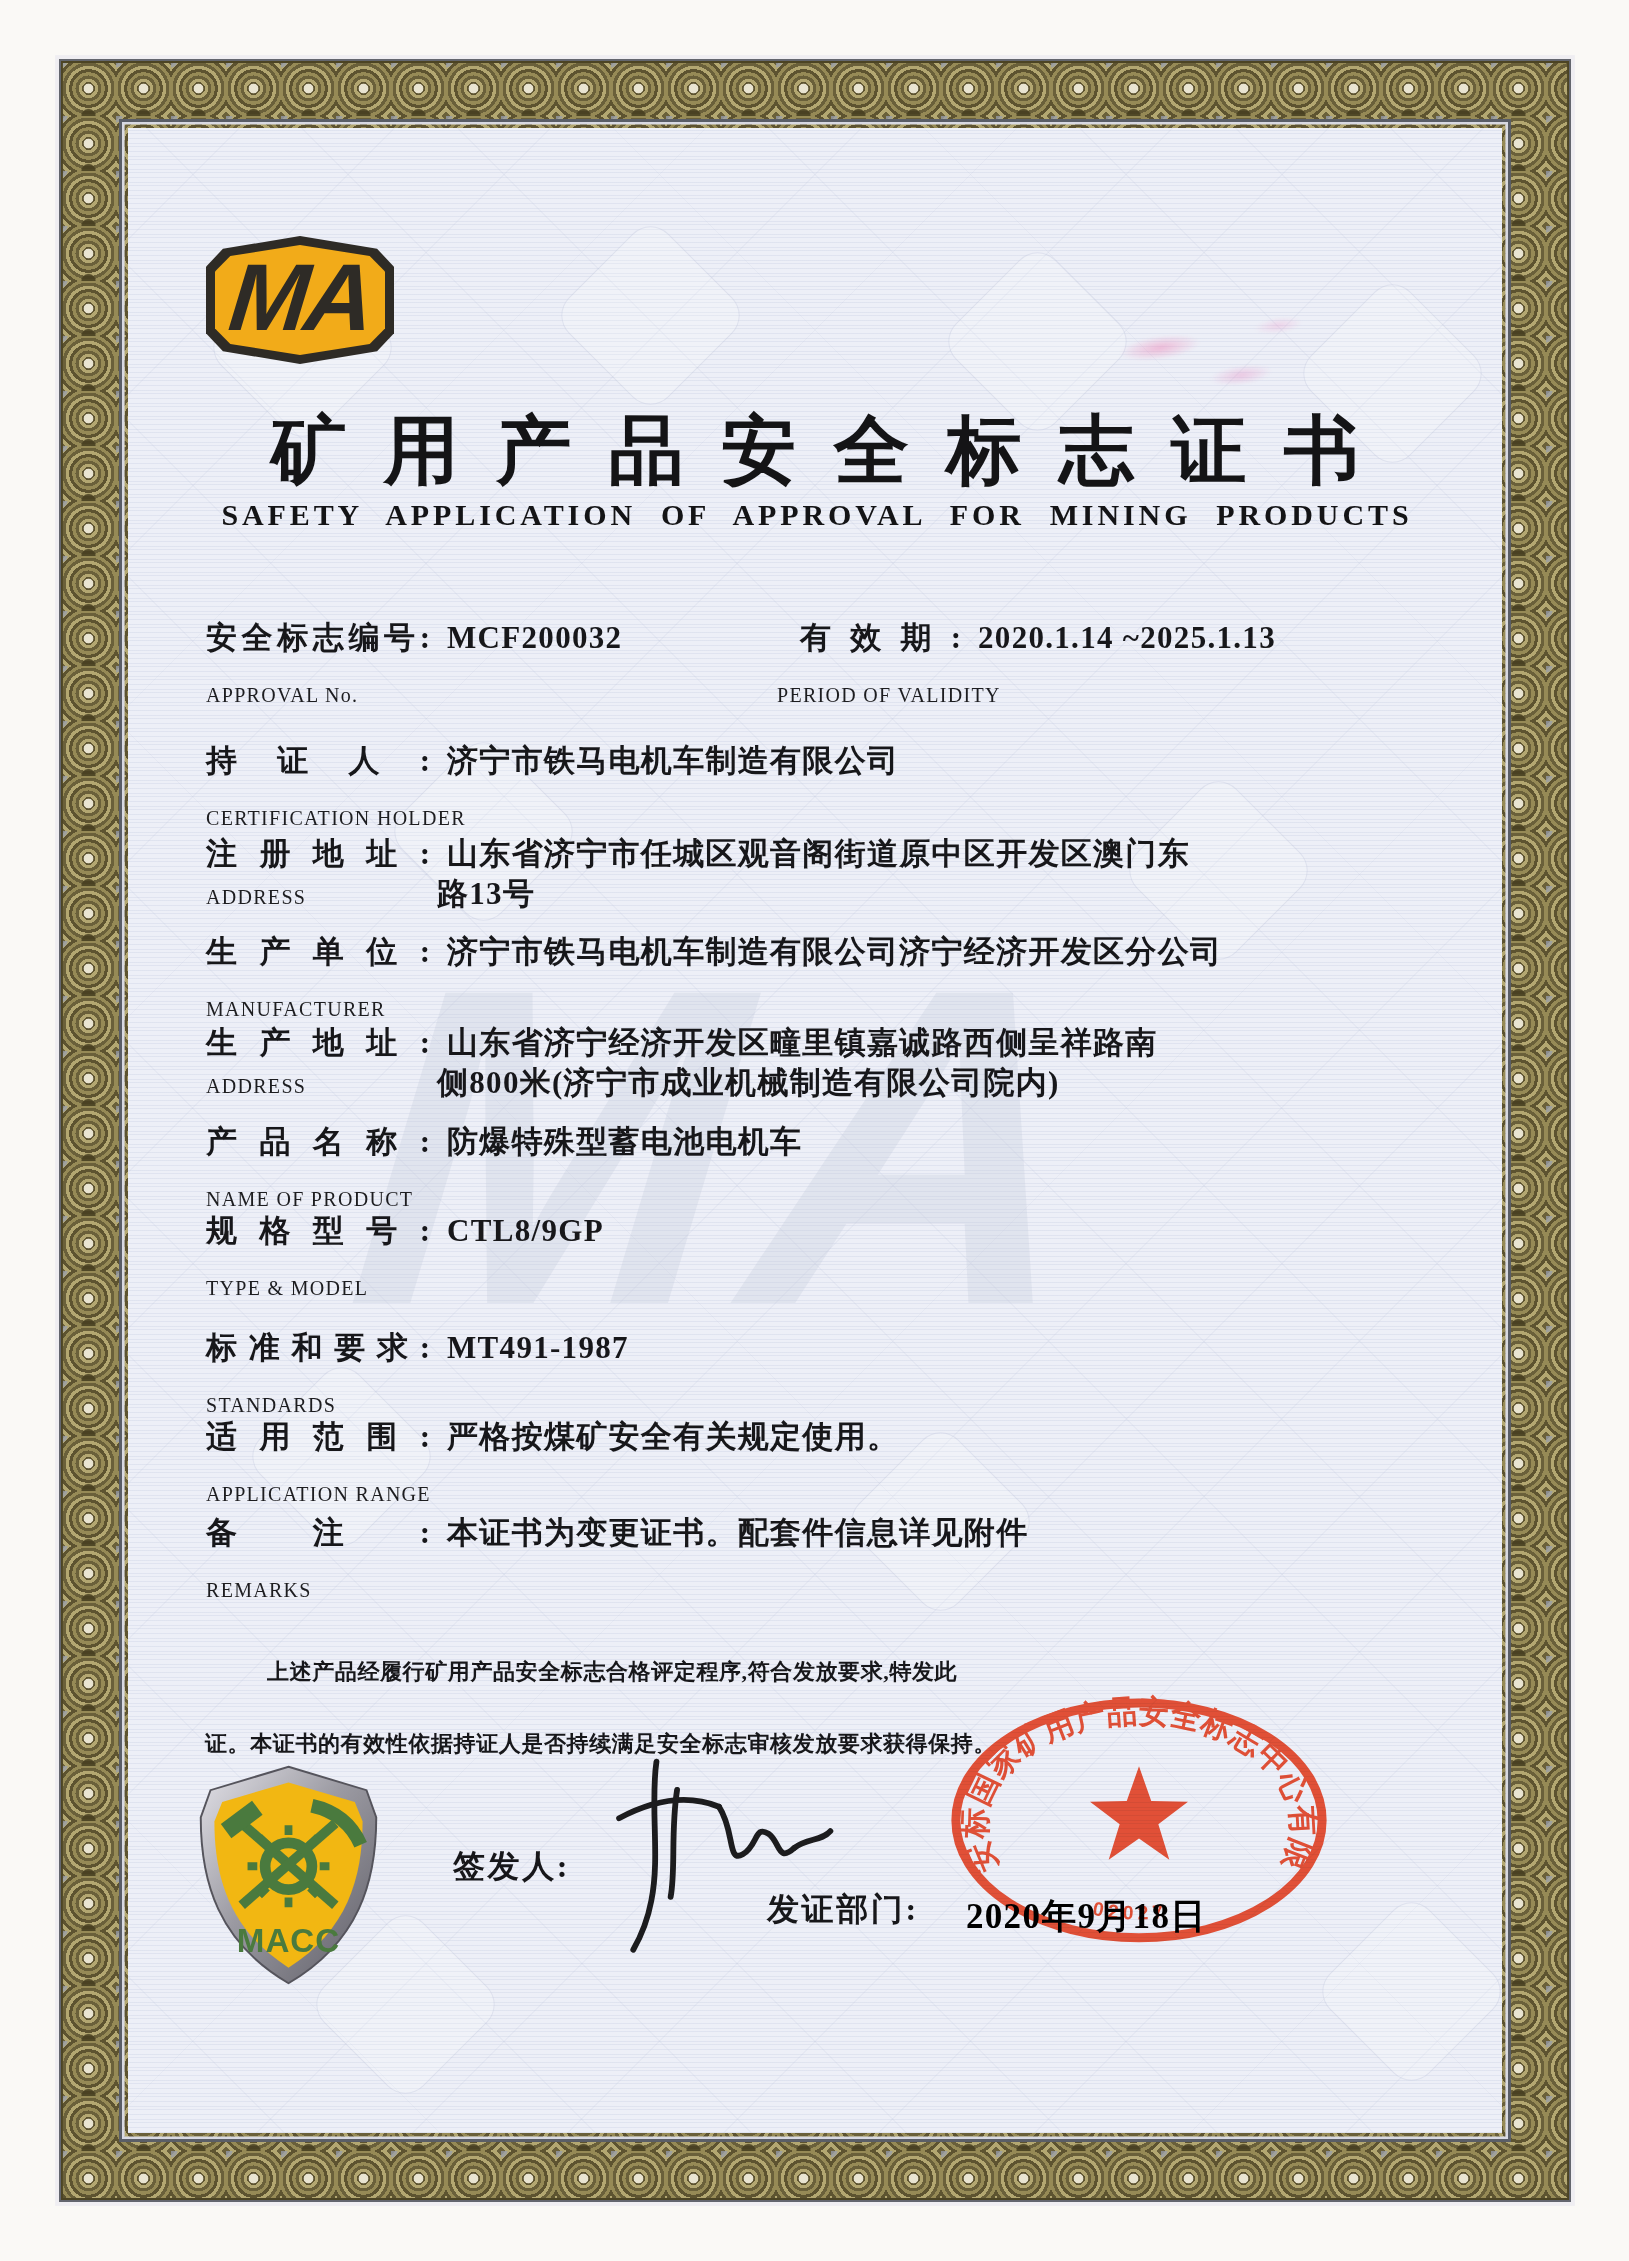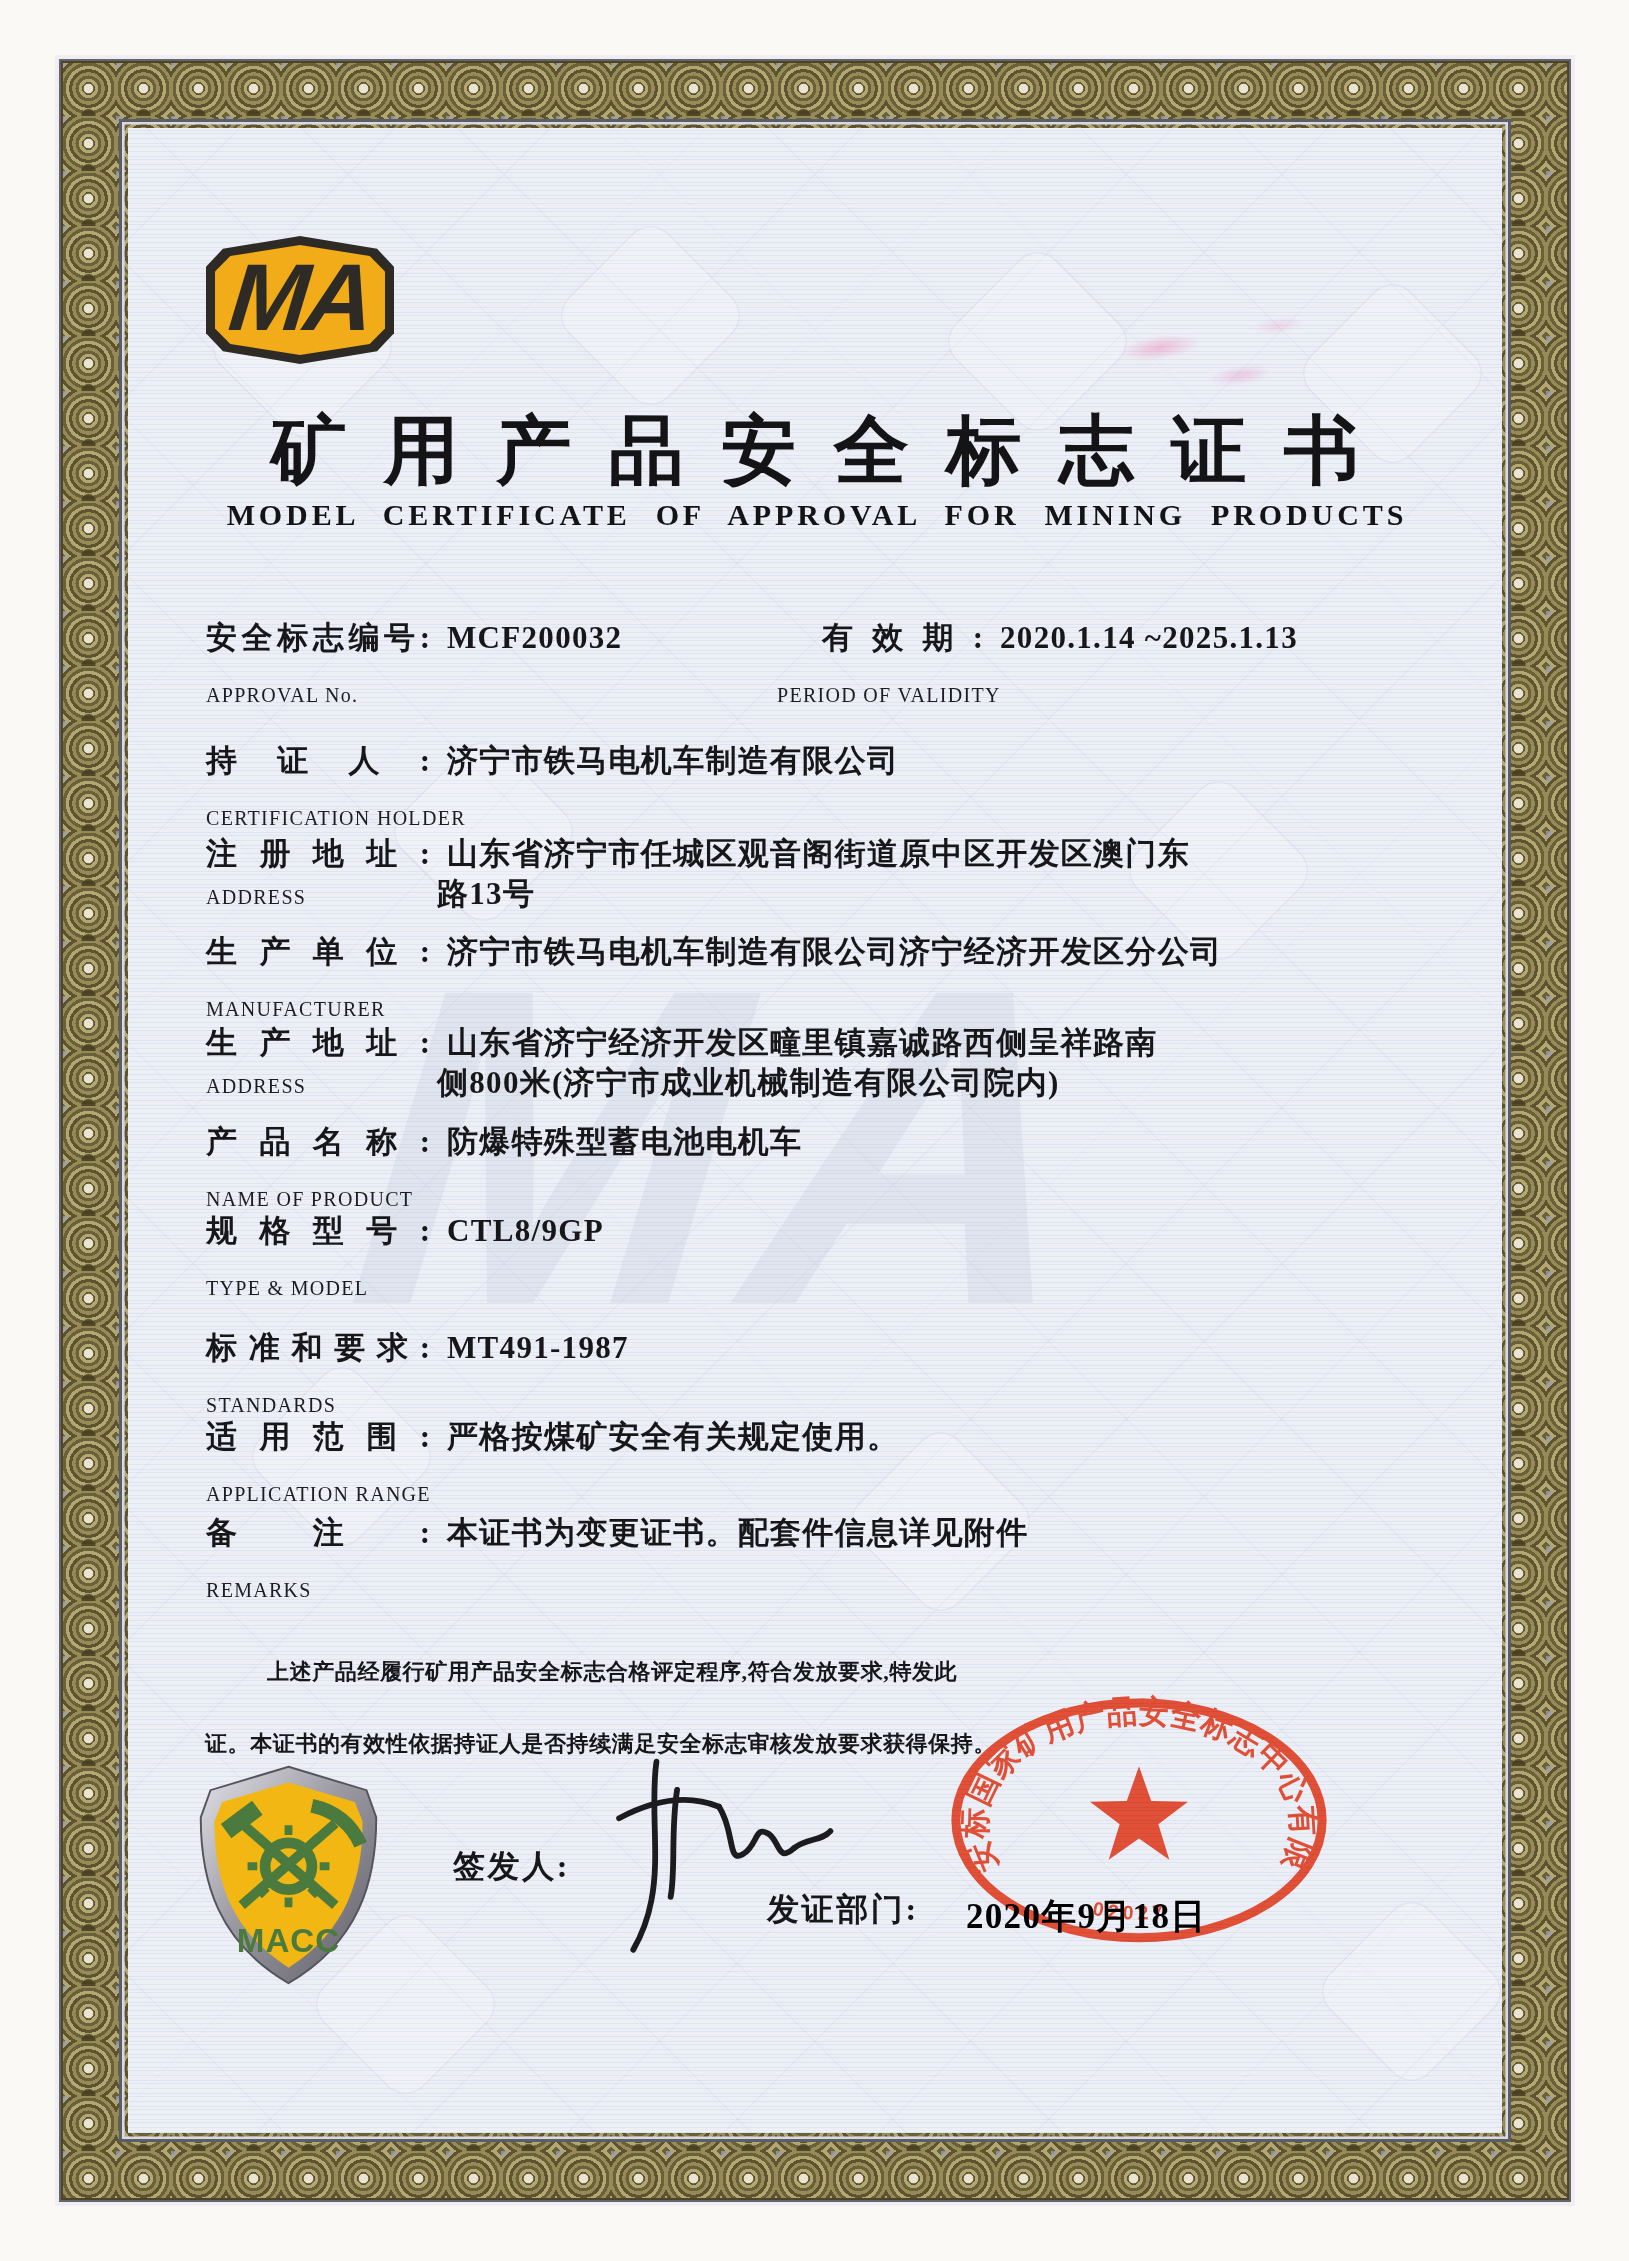--- a/index.html
+++ b/index.html
@@ -109,21 +109,21 @@
     vertical-align:bottom;
   }
   .val{margin-left:8px;}
   .cont{margin-left:231px;}
   .en{
     font-size:20px; font-weight:400; letter-spacing:1.3px;
     color:#1d1d20; margin-top:26px; white-space:nowrap;
   }
   .en-abs{position:absolute; left:0; top:52px; margin-top:0;}
   #row-validity{position:absolute; left:777px; top:618px; z-index:2;}
-  #row-validity .lab{width:161px; margin-left:45px;}
+  #row-validity .lab{width:161px; margin-left:23px;}
   
   #statement{
     position:absolute; left:205px; top:1636px; width:1225px;
     font-size:22px; font-weight:600; line-height:72px;
     letter-spacing:0.6px; z-index:2;
   }
   #statement .st-line1{display:block; text-indent:62px;}
   #statement .st-line2{display:block;}
   
   #macc-shield{position:absolute; left:191px; top:1764px; width:195px; height:222px; z-index:2;}
@@ -156,21 +156,21 @@
   <div id="wm-ma">MA</div>
   <div id="pink-smudge"></div>
 
   <div id="ma-badge">
     <div id="ma-badge-inner">
       <span id="ma-badge-text">MA</span>
     </div>
   </div>
 
   <div id="title">矿用产品安全标志证书</div>
-  <div id="subtitle">MODEL CERTIFICATE OF APPROVAL FOR MINING PRODUCTS</div>
+  <div id="subtitle">SAFETY APPLICATION OF APPROVAL FOR MINING PRODUCTS</div>
 
   <div class="row" style="top:618px">
     <div class="zh">
       <span class="lab">安全标志编号:</span>
       <span class="val">MCF200032</span>
     </div>
     <div class="en">APPROVAL No.</div>
   </div>
 
   <div id="row-validity">

